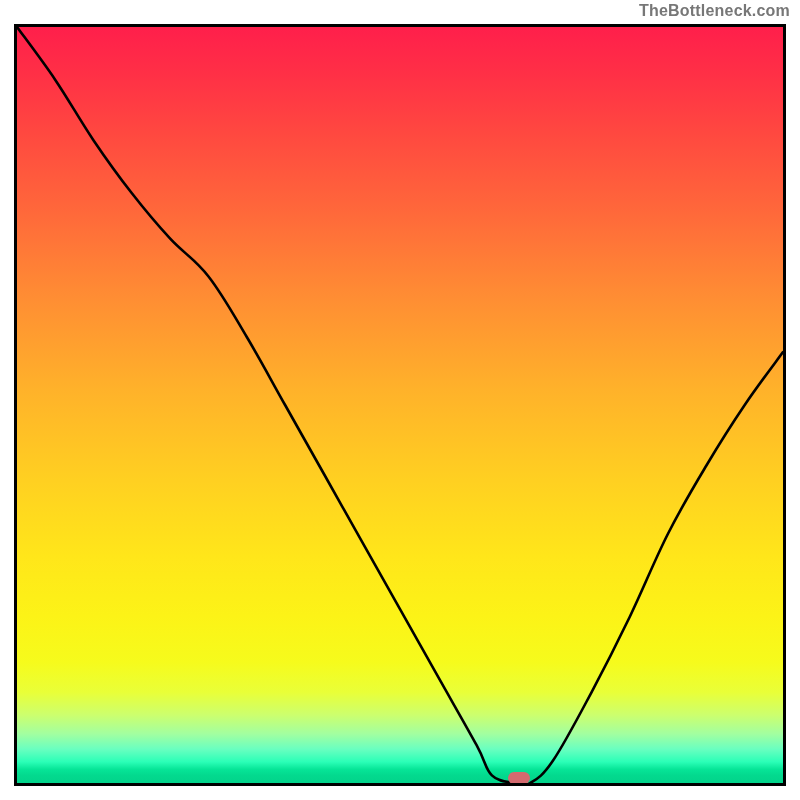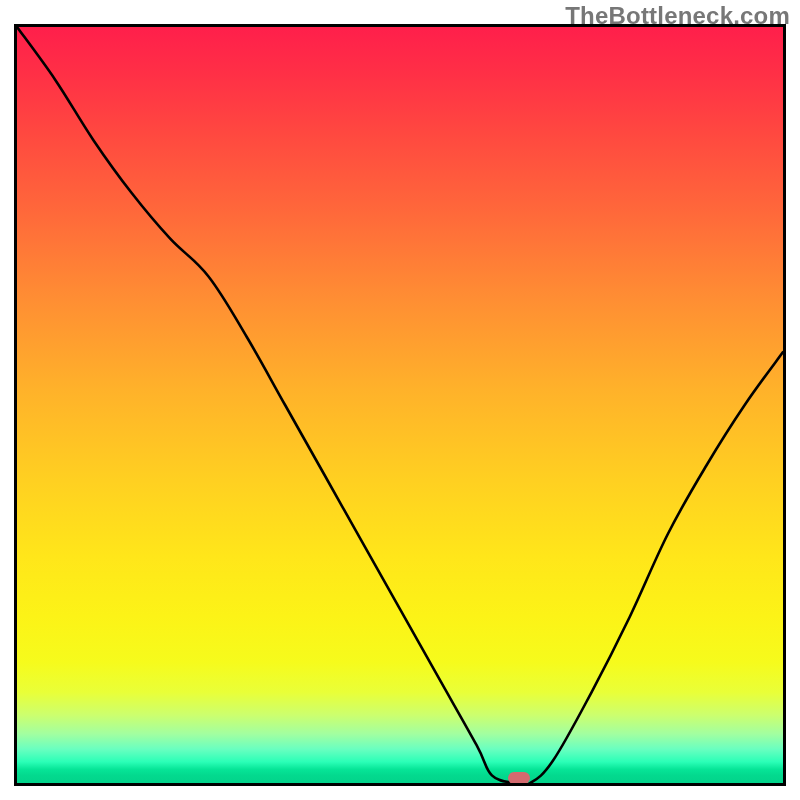--- a/index.html
+++ b/index.html
@@ -13,21 +13,21 @@
   }
   .frame {
     position: relative;
     width: 800px;
     height: 800px;
   }
   .watermark {
     position: absolute;
     top: 2px;
     right: 10px;
-    font-size: 24px;
+    font-size: 16px;
     font-weight: 600;
     color: #777777;
     letter-spacing: 0.2px;
   }
   .plot-box {
     position: absolute;
     left: 14px;
     top: 24px;
     width: 772px;
     height: 762px;

